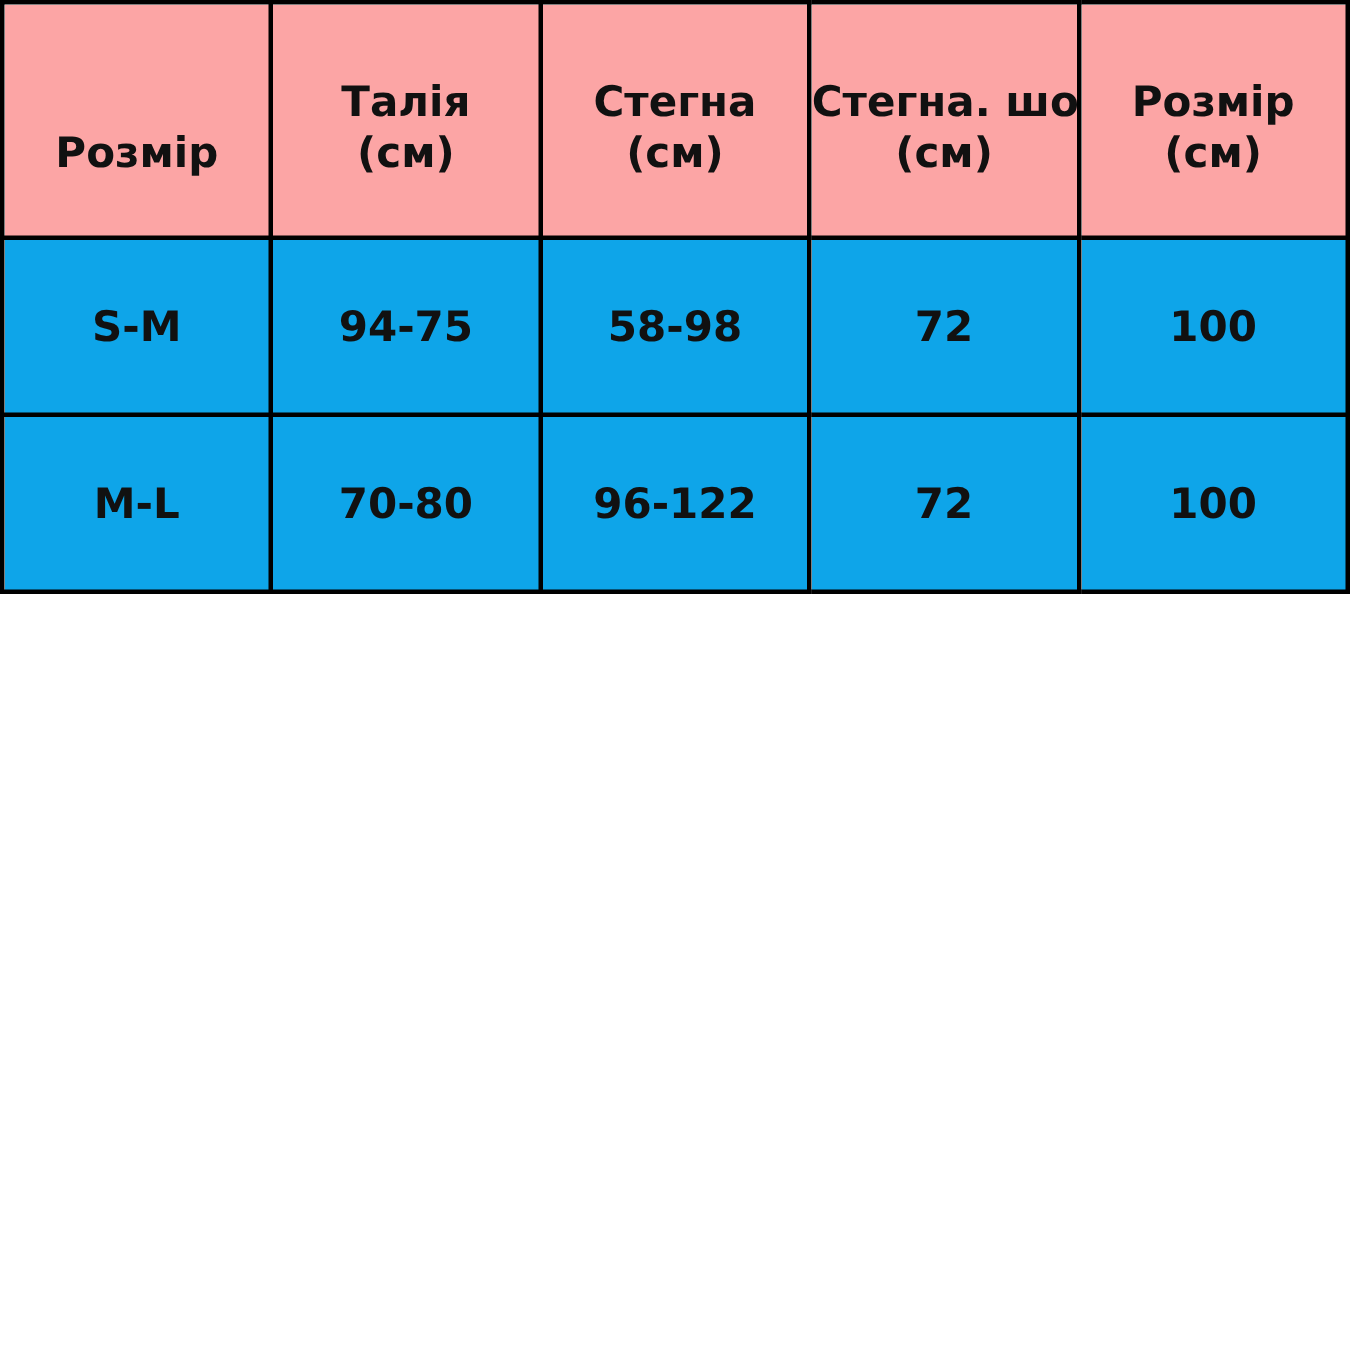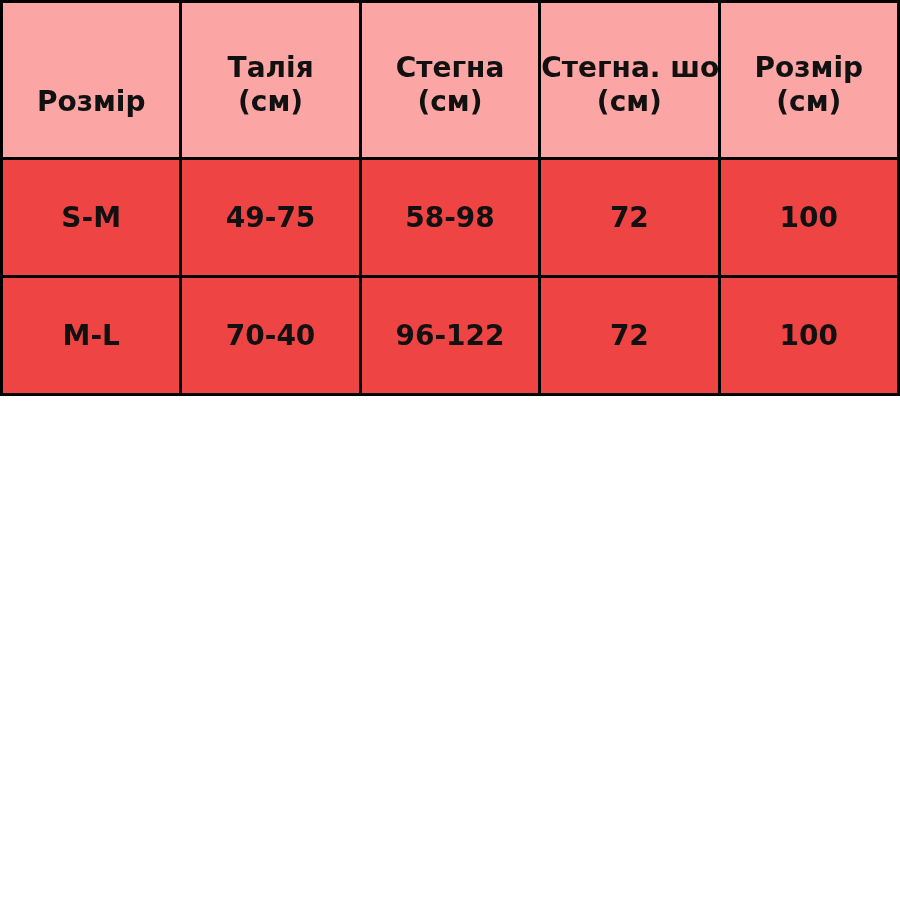--- a/index.html
+++ b/index.html
@@ -35,21 +35,21 @@
     background: #fca5a5;
     height: 112px;
     vertical-align: bottom;
     padding: 4px 0 38px 0;
     font-size: 28px;
     line-height: 1.22;
     white-space: pre;
     font-weight: bold;
   }
   table.size-chart td {
-    background: #ef4444;
+    background: #0ea5e9;
     height: 115px;
     vertical-align: middle;
     padding: 0;
     font-size: 28px;
     font-weight: bold;
     white-space: nowrap;
   }
 </style>
 </head>
 <body>
@@ -65,27 +65,27 @@
 (см)</th>
         <th>Стегна. шов
 (см)</th>
         <th>Розмір
 (см)</th>
       </tr>
     </thead>
     <tbody>
       <tr>
         <td>S-M</td>
-        <td>49-75</td>
+        <td>94-75</td>
         <td>58-98</td>
         <td>72</td>
         <td>100</td>
       </tr>
       <tr>
         <td>M-L</td>
-        <td>70-40</td>
+        <td>70-80</td>
         <td>96-122</td>
         <td>72</td>
         <td>100</td>
       </tr>
     </tbody>
   </table>
 </div>
 
 </body></html>

